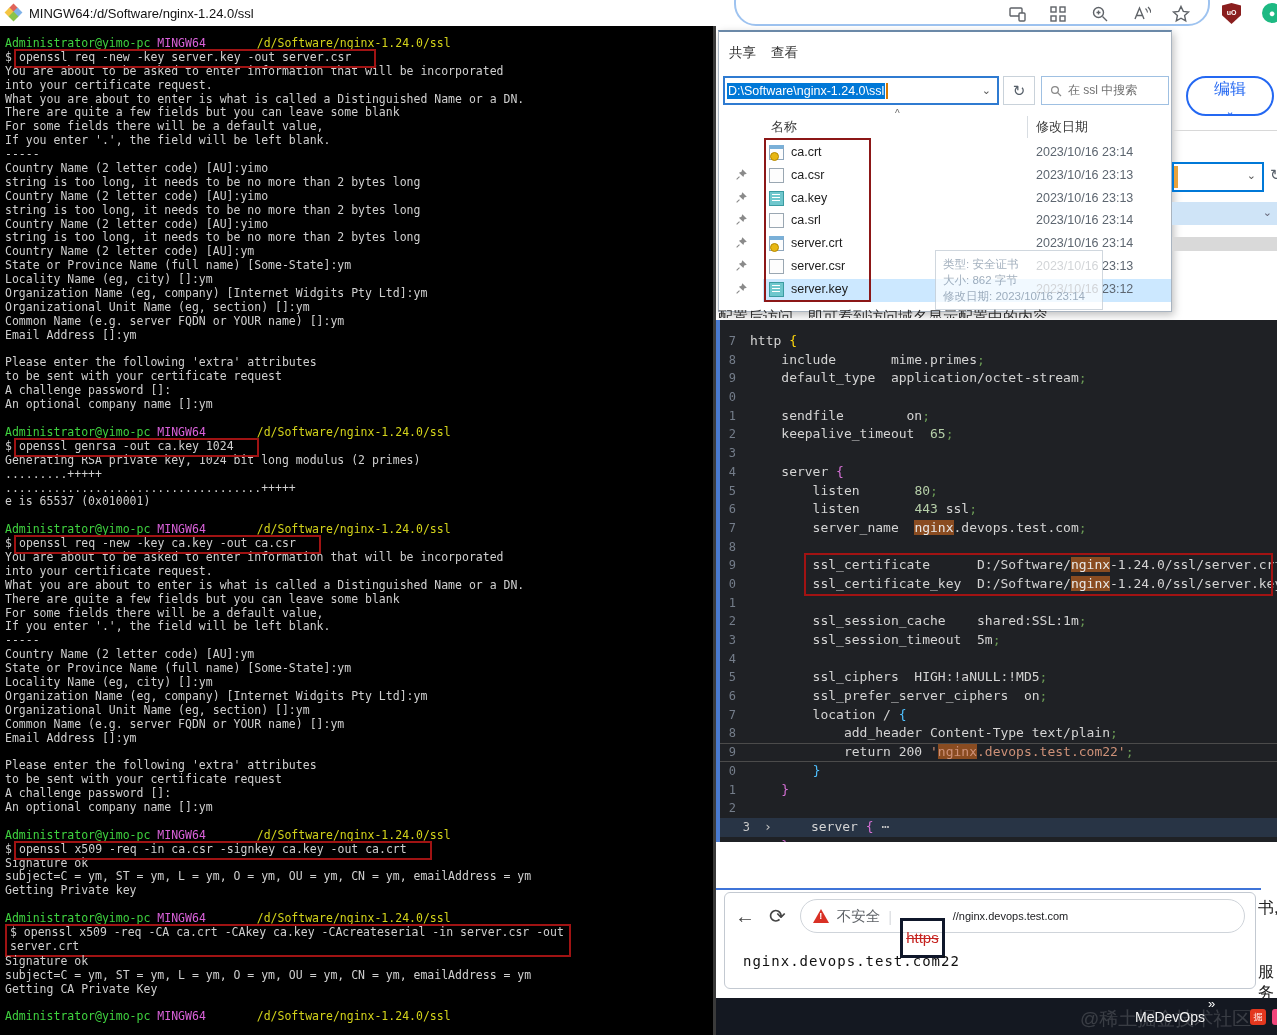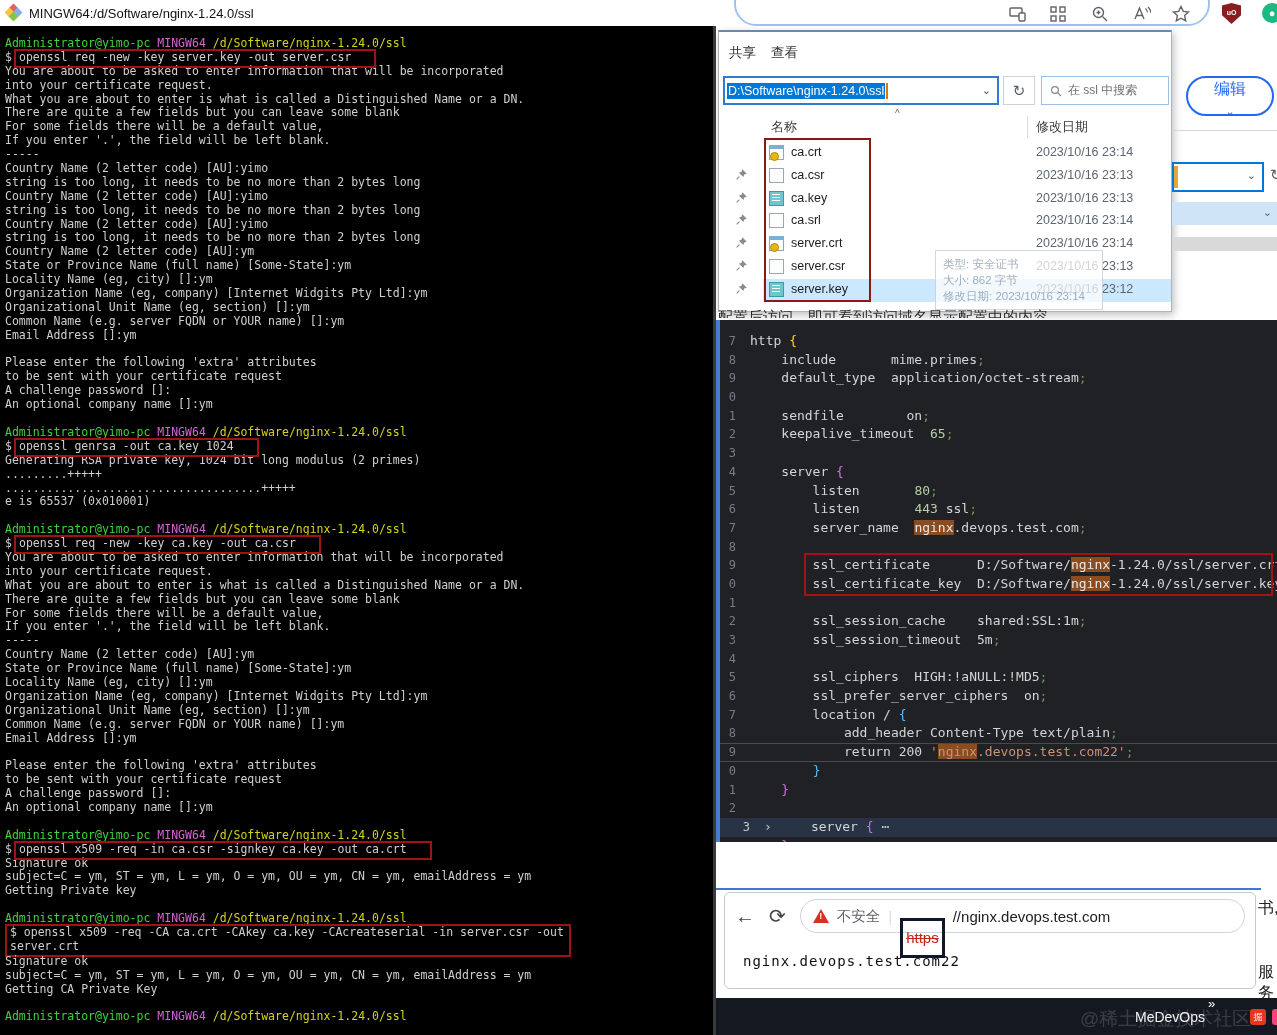--- a/index.html
+++ b/index.html
@@ -14,21 +14,21 @@
   #term-icon i:nth-child(1){left:4px;top:0;background:#e0645a;}
   #term-icon i:nth-child(2){left:0;top:4px;background:#f4c542;}
   #term-icon i:nth-child(3){left:8px;top:4px;background:#7fb2e8;}
   #term-icon i:nth-child(4){left:4px;top:8px;background:#8bc34a;}
   #term-title{font-size:13px;color:#111;}
   #term-screen{position:absolute;left:0;top:26px;width:716px;height:1009px;background:#000;
     padding:11px 0 0 5px;box-sizing:border-box;
     font-family:"DejaVu Sans Mono",monospace;font-size:11.5px;line-height:13.9px;color:#cfcfcf;}
   #term-scrollbar{position:absolute;right:0;top:26px;width:3px;height:1009px;background:#3a3a3a;}
   .tline{white-space:pre;height:13.9px;}
-  .t-user{color:#3fd23f;} .t-host{color:#d961d9;} .t-path{color:#d3d31a;}
+  .t-user{color:#3fd23f;} .t-host{color:#d961d9;} .t-path{color:#d3d31a;padding-left:44px;}
   .cmdline{position:relative;padding-left:12px;}
   .cmdline .dollar{position:absolute;left:0;top:0;}
   .redbox{display:inline-block;border:2px solid #a01313;padding:0 23px 1px 3px;margin:-2px 0 -2px -3px;}
   .redbox2{display:inline-block;border:2.5px solid #a01313;padding:0 5px 1px 3px;margin:-2px 0;}
   
   #right{position:absolute;left:716px;top:0;width:561px;height:1035px;background:#fff;overflow:hidden;}
   
   #pill-curve{position:absolute;left:18px;top:-20px;width:472px;height:42px;border:2px solid #9ec3f0;
     border-radius:22px;}
   .tb-ico{position:absolute;top:4px;width:20px;height:20px;color:#5f6368;}
@@ -117,21 +117,21 @@
   #mb-pill{flex:1;height:34px;border:1.5px solid #cfd4da;border-radius:17px;display:flex;align-items:center;
     padding:0 12px;box-sizing:border-box;gap:8px;}
   #warn-tri{position:relative;width:16px;height:14px;}
   #warn-tri b{position:absolute;left:0;top:0;width:0;height:0;border-left:8px solid transparent;
     border-right:8px solid transparent;border-bottom:14px solid #d93025;}
   #warn-tri span{position:absolute;left:0;top:2px;width:16px;text-align:center;color:#fff;font-size:9px;font-weight:bold;}
   #mb-notsecure{color:#5f6368;font-size:14.5px;}
   #mb-div{color:#dadce0;font-size:15px;}
   #https-box{border:3px solid #0f172a;padding:8px 3px;margin-top:44px;}
   #https-box span{color:#c5221f;font-size:15px;text-decoration:line-through;}
-  #mb-url{color:#202124;font-size:15px;}
+  #mb-url{color:#202124;font-size:11px;}
   #mb-page{position:absolute;left:18px;top:60px;font-family:"DejaVu Sans Mono",monospace;
     font-size:14px;letter-spacing:1px;color:#101010;}
   .article-cn{position:absolute;left:542px;font-size:16px;color:#222;}
   
   #footer{position:absolute;left:0;top:998px;width:561px;height:37px;background:#141821;}
   #wm{position:absolute;left:364px;top:8px;font-size:19px;color:rgba(255,255,255,.16);white-space:nowrap;}
   #wm-overlay{position:absolute;left:419px;top:11px;font-size:14px;color:#f2f2f2;}
   #wm-chev{position:absolute;left:492px;top:-2px;font-size:13px;color:#fff;}
   #jicon{position:absolute;left:534px;top:11px;width:16px;height:16px;border-radius:3px;background:#e3371e;
     color:#fff;font-size:9px;text-align:center;line-height:16px;}

